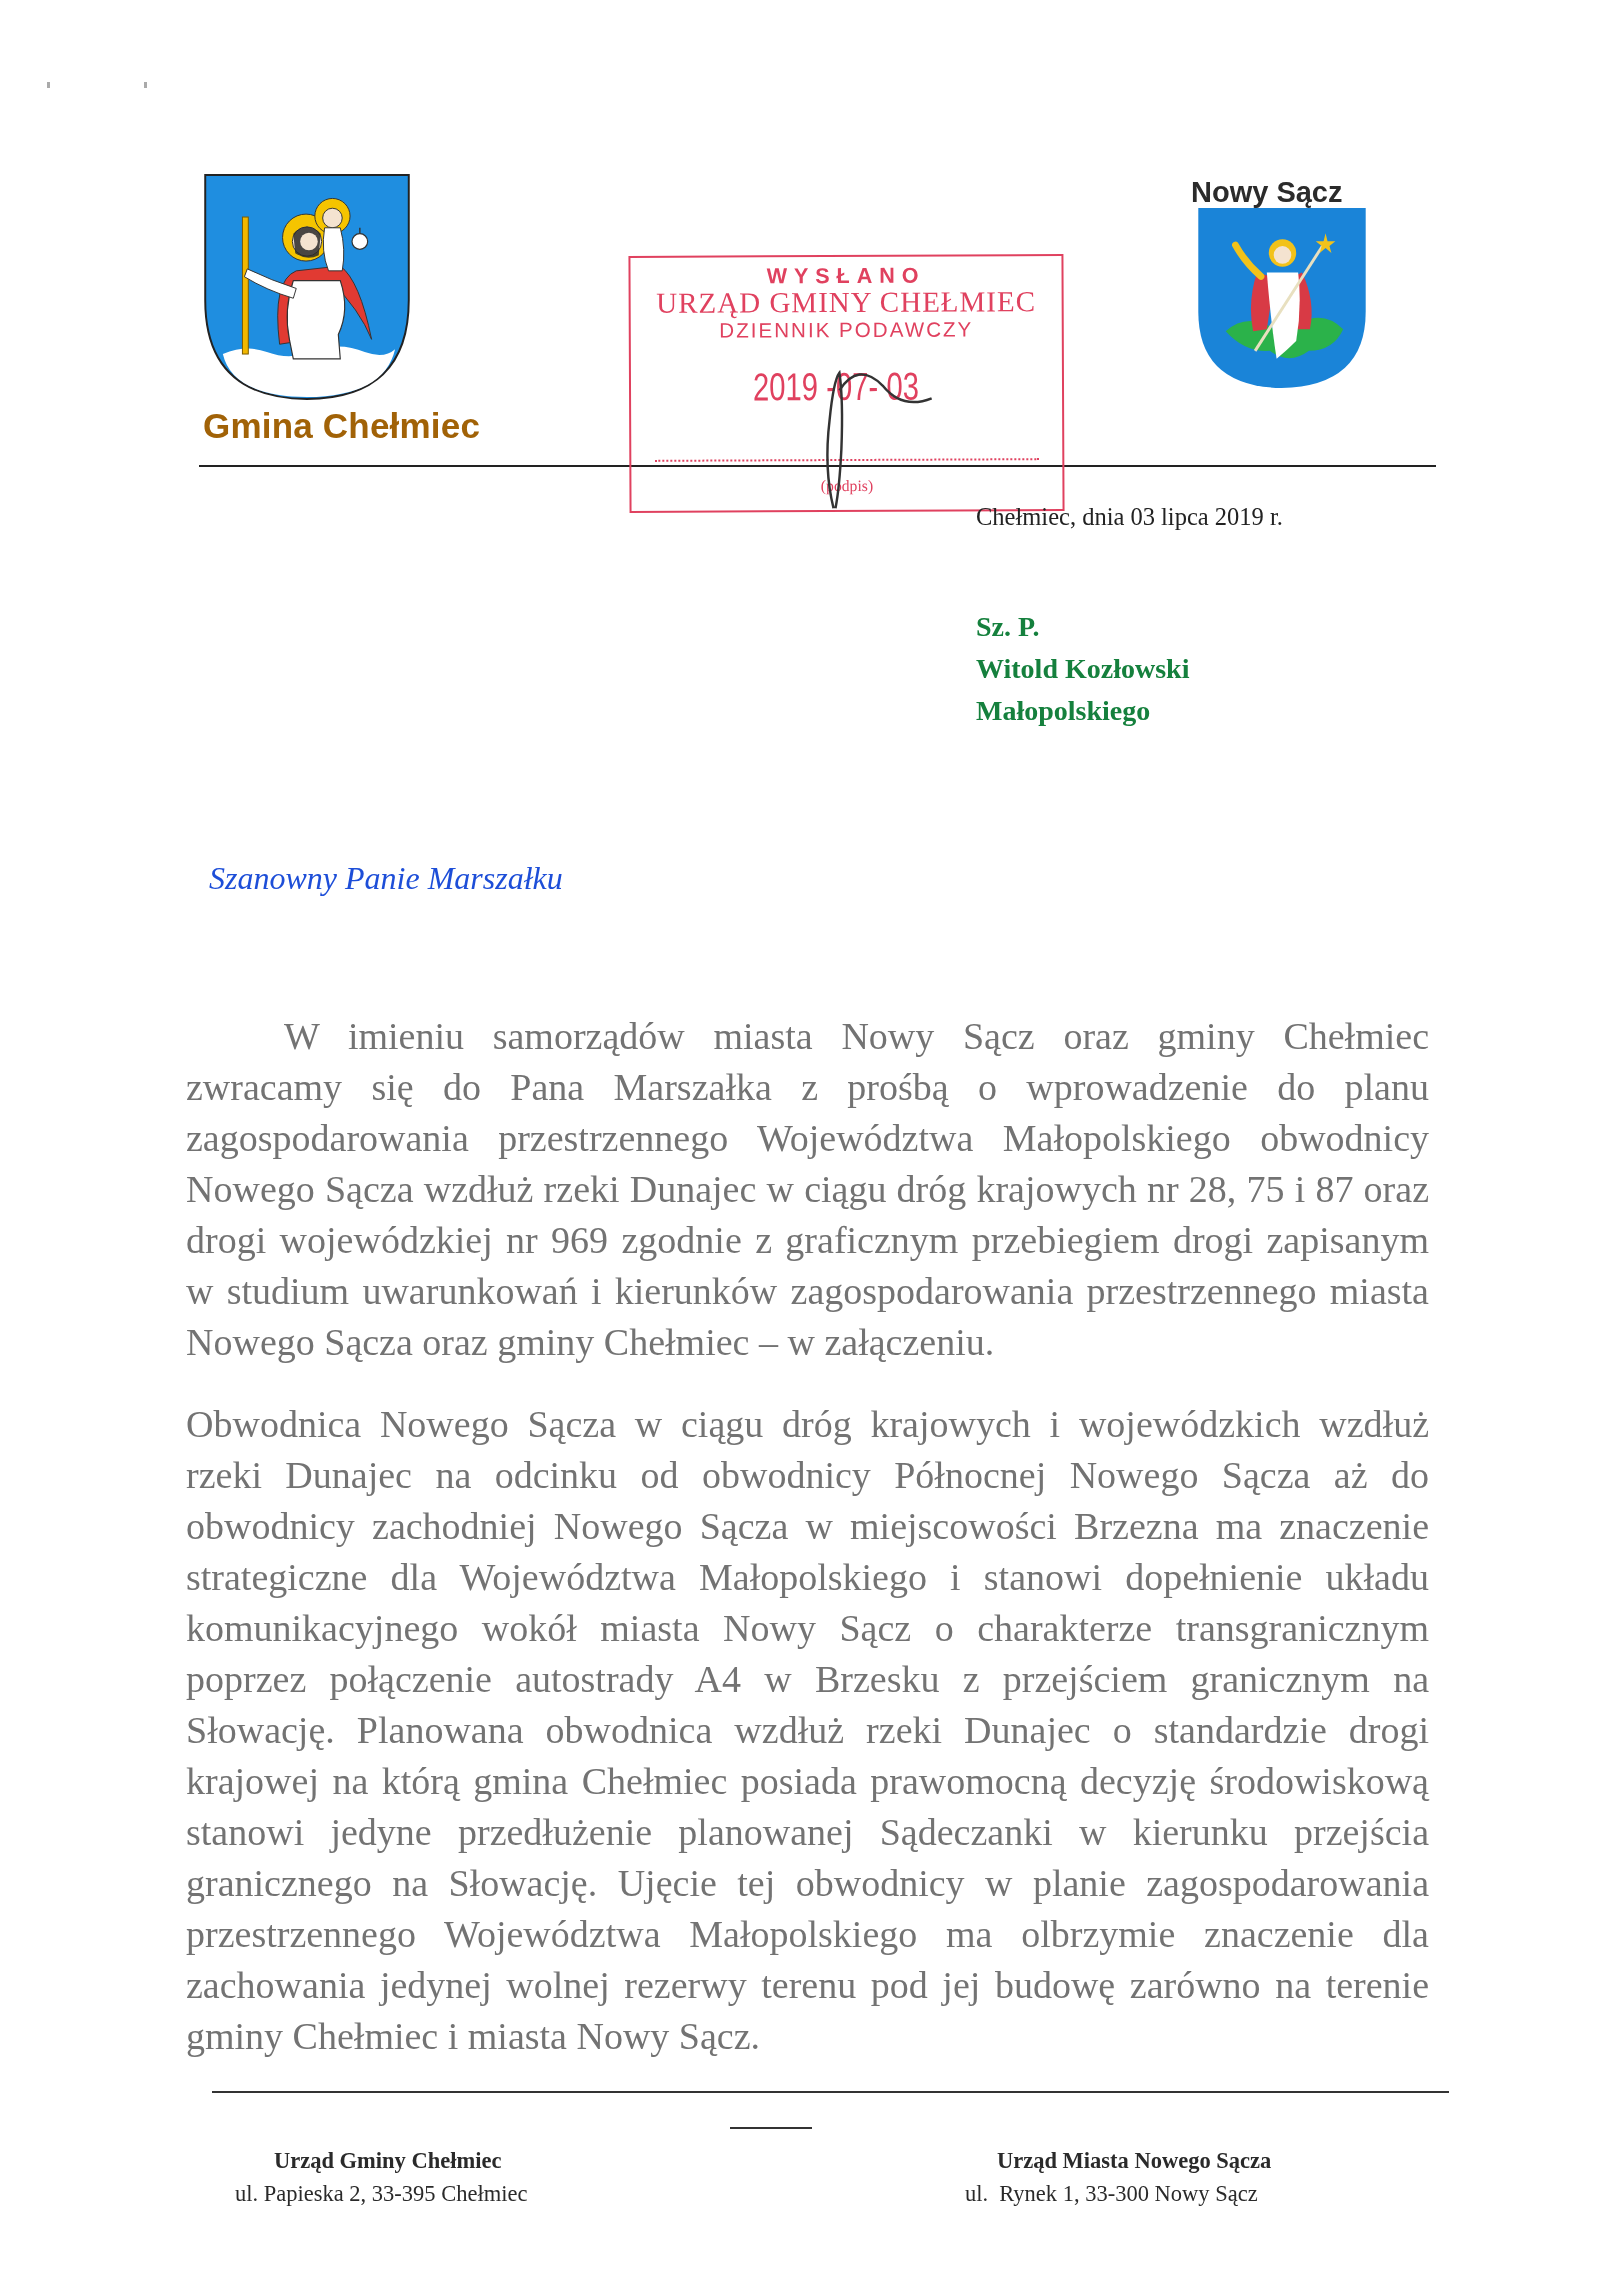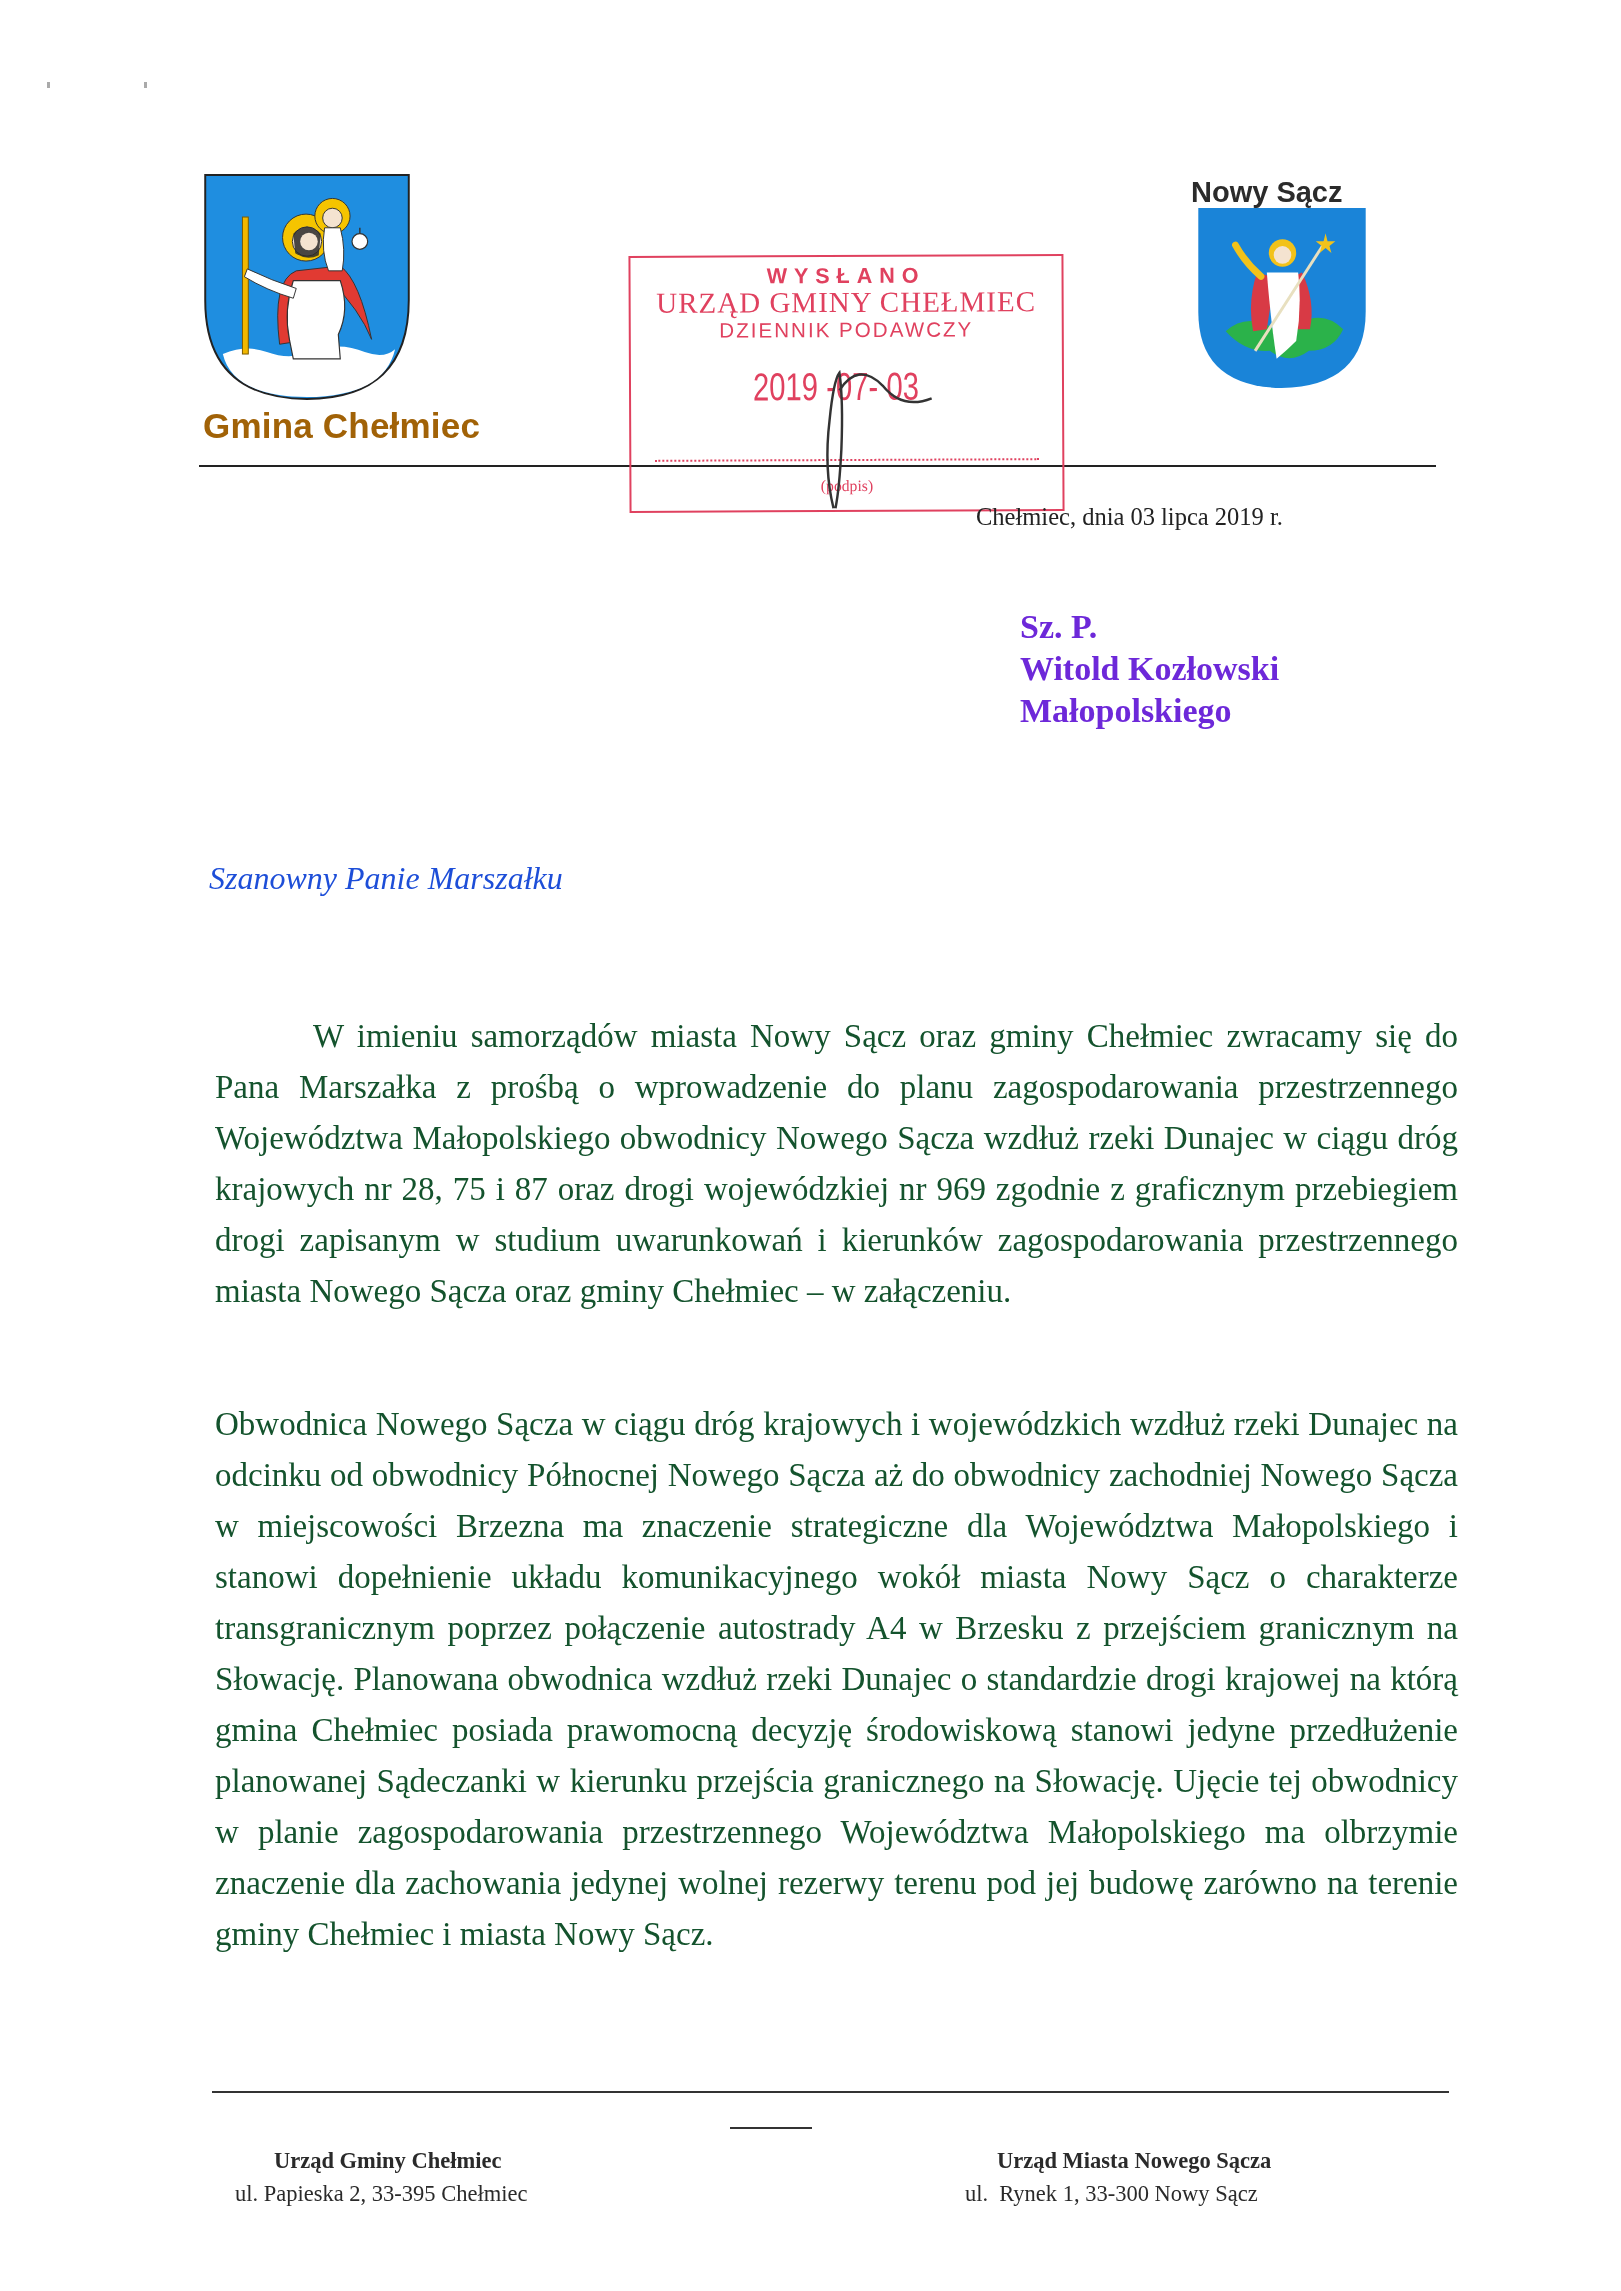--- a/index.html
+++ b/index.html
@@ -21,26 +21,26 @@
   .stamp-l1 { position:absolute; left:0; right:0; top:5.9px; text-align:center; font-size:21.6px; font-weight:bold; letter-spacing:6.9px; }
   .stamp-l2 { position:absolute; left:0; right:0; top:29px; text-align:center; font-size:29px; letter-spacing:1px; }
   .stamp-l3 { position:absolute; left:0; right:0; top:61px; text-align:center; font-size:20.6px; letter-spacing:2px; }
   .stamp-date { position:absolute; left:122px; top:108px; font-size:39px; letter-spacing:0px; transform:scaleX(0.75); transform-origin:left; }
   .stamp-dots { position:absolute; left:23.5px; right:23.5px; top:202px; border-top:2.9px dotted #e0415f; }
   .stamp-sig-label { position:absolute; left:0; right:0; top:220px; text-align:center; font-size:15.7px; }
   .signature { left:804px; top:361px; width:167px; height:157px; pointer-events:none; }
 
   
   .place-date { left:976px; top:503px; font-size:24.5px; color:#222; }
-  .recipient { left:976px; top:606px; font-size:34px; font-weight:bold; line-height:42px; color:#6d28d9;margin-left:44px; }
+  .recipient { left:976px; top:606px; font-size:28px; font-weight:bold; line-height:42px; color:#15803d; }
 
   .salutation { left:209px; top:860px; font-size:32px; font-style:italic; color:#1d4ed8; }
 
   
-  .body-text { left:215px; width:1243px; font-size:33px; line-height:51px; text-align:justify; color:#14532d; }
+  .body-text { left:186px; width:1243px; font-size:38px; line-height:51px; text-align:justify; color:#737373; }
   .body-text p { margin:0; }
   .p1 { top:1011px; }
   .p1 p { text-indent:98px; }
   .p2 { top:1399px; }
 
   
   .footer-rule { left:212px; top:2091px; width:1237px; height:2px; background:#333; }
   .footer-short-rule { left:730px; top:2127px; width:82px; height:2px; background:#333; }
   .footer-col { font-size:22.5px; line-height:33px; color:#2a2a2a; }
   .footer-left { left:235px; top:2144px; width:461px; }

